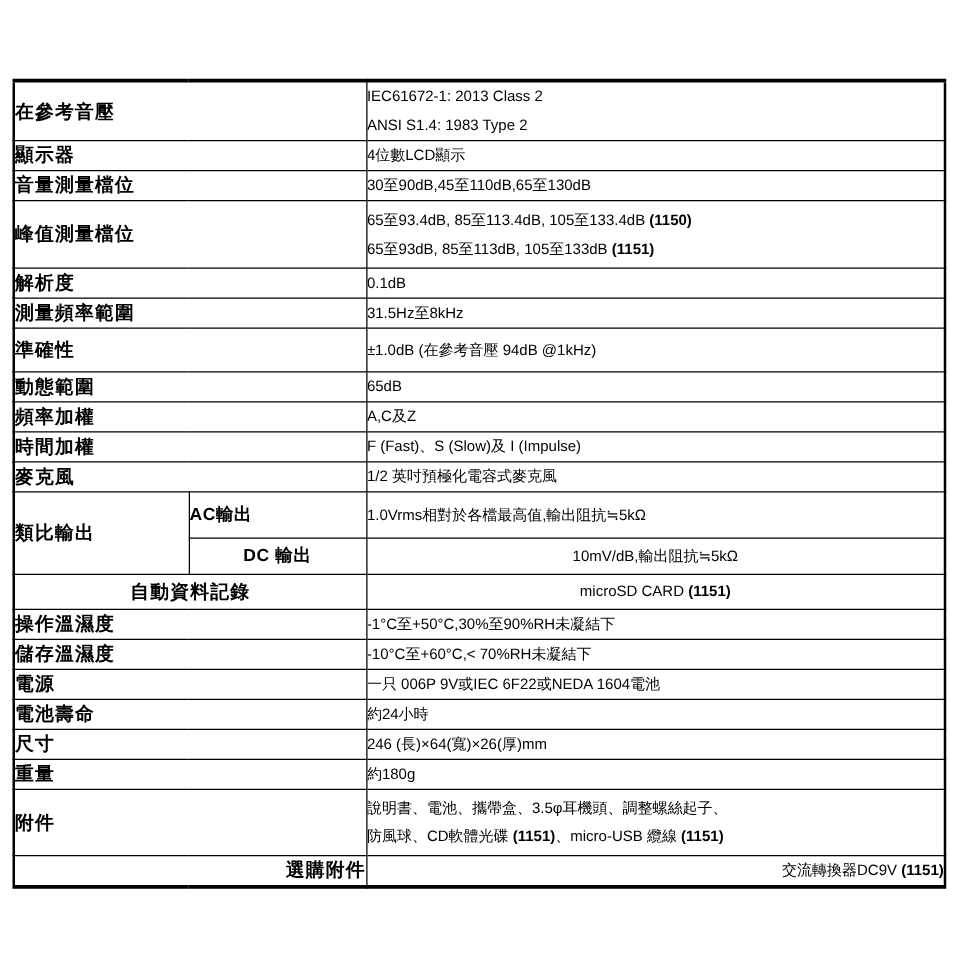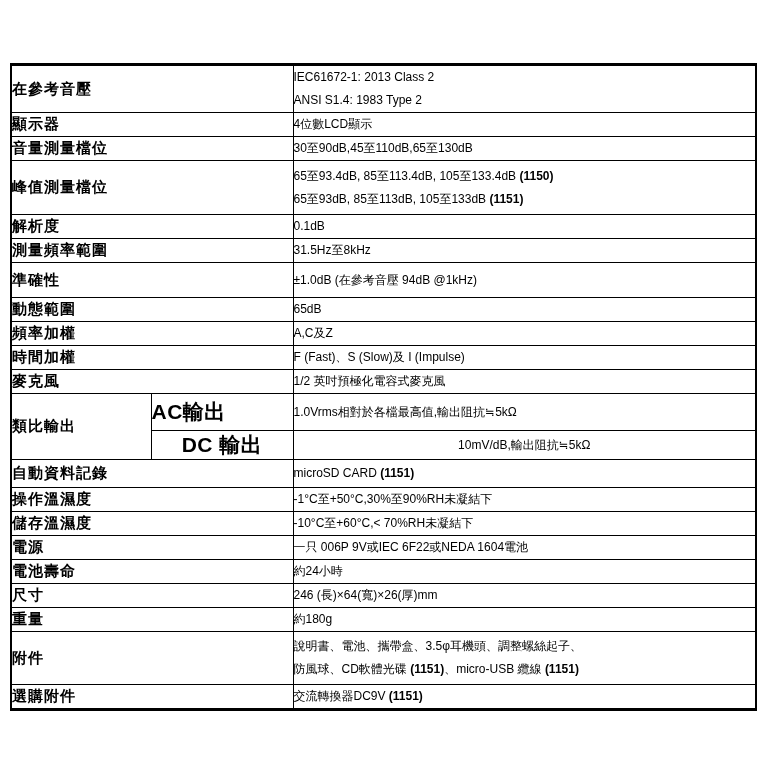--- a/index.html
+++ b/index.html
@@ -35,21 +35,21 @@
     font-family: "DejaVu Serif", "Liberation Serif", serif;
     font-weight: bold;
     font-size: 15px;
     color: #000;
     padding-left: 8px;
     letter-spacing: 1px;
   }
   td.sublbl {
     font-family: "Liberation Sans", sans-serif;
     font-weight: bold;
-    font-size: 21px;
+    font-size: 14px;
     color: #000;
     padding-left: 12px;
     letter-spacing: 0.5px;
   }
   td.val {
     font-family: "Liberation Sans", "DejaVu Sans", sans-serif;
     font-size: 12px;
     color: #000;
     padding-left: 12px;
     padding-right: 4px;
@@ -142,21 +142,21 @@
         <td class="val">
             <div class="line">1.0Vrms相對於各檔最高值,輸出阻抗≒5kΩ</div>
           </td>
       </tr>
       <tr style="height:29px;text-align:center;">
         <td class="sublbl">DC 輸出</td>
         <td class="val">
             <div class="line">10mV/dB,輸出阻抗≒5kΩ</div>
           </td>
       </tr>
-      <tr style="height:28px;">
+      <tr style="height:28px;text-align:center;">
         <td class="lbl" colspan="2">自動資料記錄</td>
         <td class="val">
             <div class="line"><span>microSD CARD  </span><span class="b">(1151)</span></div>
           </td>
       </tr>
       <tr style="height:24px;padding-left:11px;">
         <td class="lbl" colspan="2">操作溫濕度</td>
         <td class="val">
             <div class="line">-1°C至+50°C,30%至90%RH未凝結下</div>
           </td>
@@ -191,21 +191,21 @@
             <div class="line">約180g</div>
           </td>
       </tr>
       <tr style="height:53px;">
         <td class="lbl" colspan="2">附件</td>
         <td class="val">
           <div class="line">說明書、電池、攜帶盒、3.5φ耳機頭、調整螺絲起子、</div>
           <div class="line"><span>防風球、CD軟體光碟 </span><span class="b">(1151)</span><span>、micro-USB 纜線 </span><span class="b">(1151)</span></div>
         </td>
       </tr>
-      <tr style="height:22px;">
+      <tr style="height:22px;text-align:right;">
         <td class="lbl" colspan="2">選購附件</td>
         <td class="val">
             <div class="line"><span>交流轉換器DC9V  </span><span class="b">(1151)</span></div>
           </td>
       </tr>
     </tbody>
   </table>
 </div>
 
 </body></html>

